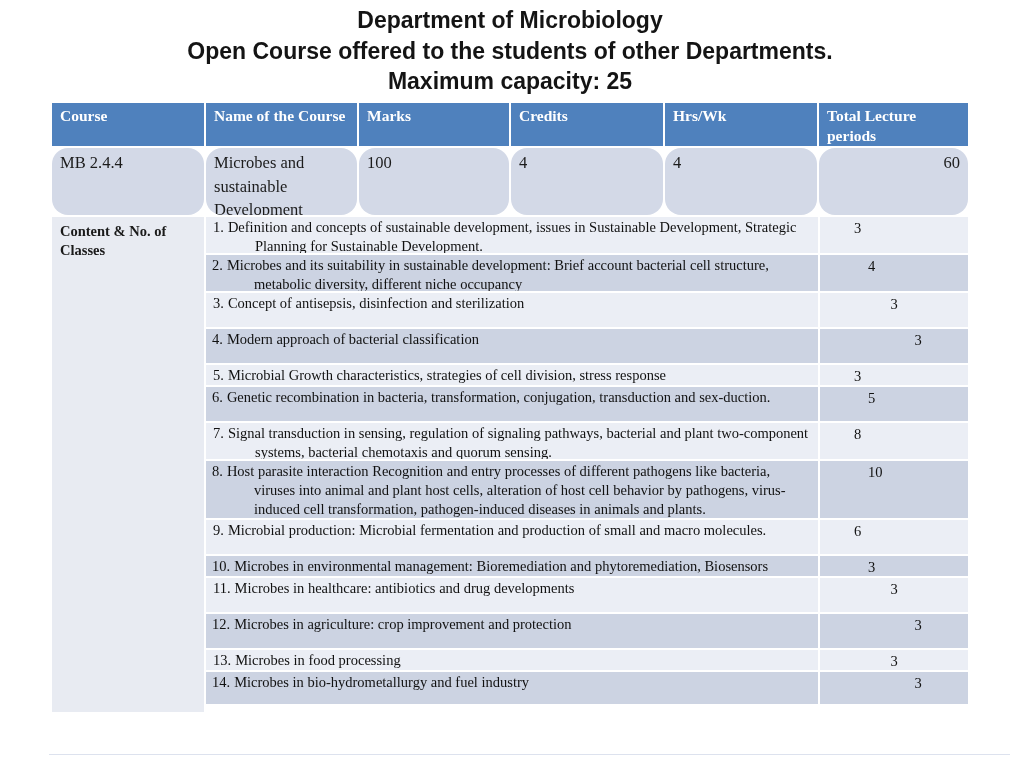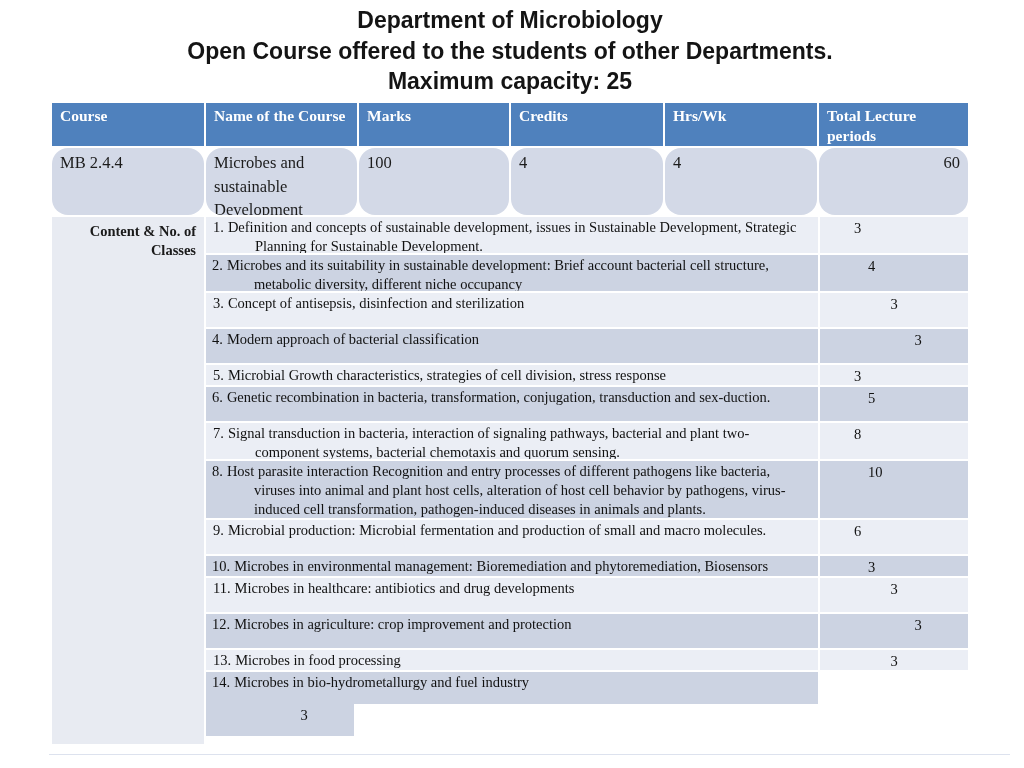--- a/index.html
+++ b/index.html
@@ -22,24 +22,24 @@
 
   
   .mbrow { margin-top:2px; height:67px; }
   .mb-cell { background:#d3d9e7; color:#1c1c1c; font-size:16.5px; line-height:23.5px;
     padding:3px 8px; overflow:hidden;border-radius:16px; }
   .mb-cell.center { text-align:right; }
 
   
   .content-section { margin-top:2px; display:flex; column-gap:2px; align-items:stretch; }
   .left-merged-cell { width:152px; background:#e8ebf2; padding:5px 8px; font-weight:bold;
-    font-size:14.5px; line-height:19px; color:#1a1a1a;text-align:right; }
+    font-size:14.5px; line-height:19px; color:#1a1a1a; }
   .content-rows { width:762px; display:flex; flex-direction:column; }
   .crow { display:flex; column-gap:2px; margin-bottom:2px; }
-  .crow:last-child { margin-bottom:8px;flex-direction:column; }
+  .crow:last-child { margin-bottom:8px; }
   .crow.band-light > div { background:#ebeef5; }
   .crow.band-dark  > div { background:#ccd3e2;padding-left:48px; }
   .ctext { width:612px; font-size:14.5px; line-height:19px; color:#111;
     padding:1px 8px 0 49px; text-indent:-42px; overflow:hidden; }
   .ctext .no { margin-right:4px; }
   .cnum { width:148px; font-size:14.5px; line-height:19px; color:#111; padding-top:2px; overflow:hidden; }
   .cnum[data-align="indent"] { padding-left:34px; text-align:left; }
   .cnum[data-align="center"] { text-align:center; }
 
   .h32{height:32px}.h34{height:34px}.h35{height:20px}.h36{height:36px}.h57{height:57px}
@@ -110,21 +110,21 @@
           <div class="ctext h35"><span class="no">5.</span><span>Microbial Growth characteristics, strategies of cell division, stress response</span></div>
           <div class="cnum h35" data-align="indent"><span>3</span></div>
         </div>
 
         <div class="crow band-dark">
           <div class="ctext h34"><span class="no">6.</span><span>Genetic recombination in bacteria, transformation, conjugation, transduction and sex-duction.</span></div>
           <div class="cnum h34" data-align="indent"><span>5</span></div>
         </div>
 
         <div class="crow band-light">
-          <div class="ctext h36"><span class="no">7.</span><span>Signal transduction in bacteria, interaction of signaling pathways, bacterial and plant two-component systems, bacterial chemotaxis and quorum sensing.</span></div>
+          <div class="ctext h36"><span class="no">7.</span><span>Signal transduction in sensing, regulation of signaling pathways, bacterial and plant two-component systems, bacterial chemotaxis and quorum sensing.</span></div>
           <div class="cnum h36" data-align="indent"><span>8</span></div>
         </div>
 
         <div class="crow band-dark">
           <div class="ctext h57"><span class="no">8.</span><span>Host parasite interaction Recognition and entry processes of different pathogens like bacteria, viruses into animal and plant host cells, alteration of host cell behavior by pathogens, virus-induced cell transformation, pathogen-induced diseases in animals and plants.</span></div>
           <div class="cnum h57" data-align="indent"><span>10</span></div>
         </div>
 
         <div class="crow band-light">
           <div class="ctext h34"><span class="no">9.</span><span>Microbial production: Microbial fermentation and production of small and macro molecules.</span></div>

